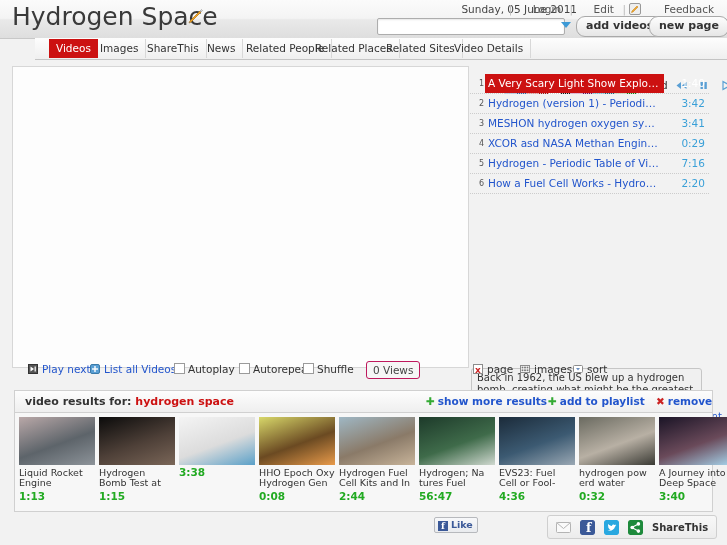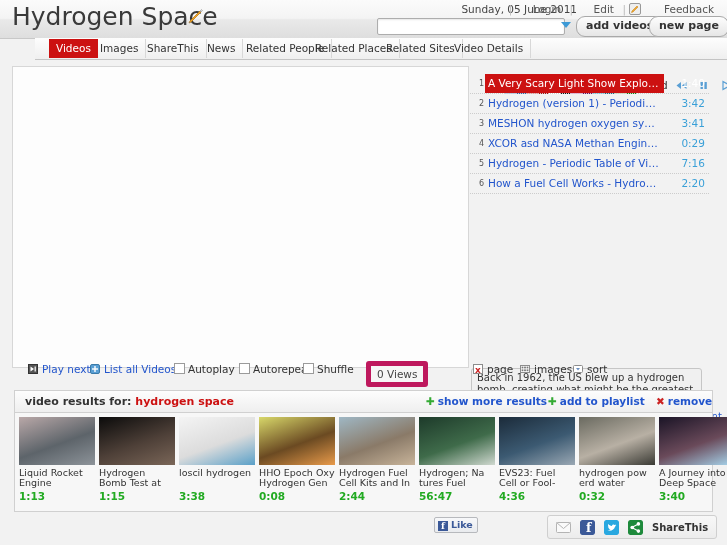--- a/index.html
+++ b/index.html
@@ -172,21 +172,21 @@
   }
   .opt { position: absolute; top: 3px; white-space: nowrap; cursor: pointer; }
   .opt a { color: #2255cc; text-decoration: none; }
   .optbox {
     display:inline-block; width: 9px; height: 9px;
     border: 1px solid #9b9b9b; background: #fff; vertical-align: -1px; margin-right: 3px;
   }
   .sqicon { display:inline-block; width: 10px; height: 10px; vertical-align: -1px; margin-right: 4px; }
   #views-pill {
     position:absolute; left: 366px; top: 1px;
-    border: 5px solid #be185d; background: #f6f6f6;
+    border: 1px solid #be185d; background: #f6f6f6;
     border-radius: 3px; padding: 2px 6px; font-size: 10.5px; color: #444;
   }
 
   
   #toolrow { position: absolute; left: 470px; top: 361px; width: 257px; height: 30px; font-size: 10.5px; }
   #toolrow .ti { position:absolute; top:2px; cursor: pointer; color:#333; white-space: nowrap; }
   #have-account {
     position: absolute; right: 2px; top: 20px;
     font-size: 10px; color: #2255cc; cursor: pointer; white-space: nowrap; margin-top: 30px;
   }
@@ -456,21 +456,20 @@
       <div class="ttl">Liquid Rocket Engine</div>
       <div class="dur">1:13</div>
     </div>
     <div class="thumb">
       <div class="pic" style="background: linear-gradient(160deg, rgb(11, 11, 11) 0%, rgb(78, 64, 56) 55%, rgb(122, 102, 88) 100%);"></div>
       <div class="ttl">Hydrogen Bomb Test at</div>
       <div class="dur">1:15</div>
     </div>
     <div class="thumb">
       <div class="pic" style="background: linear-gradient(160deg, rgb(244, 244, 244) 0%, rgb(220, 220, 220) 55%, rgb(90, 160, 200) 100%);"></div>
-      <div class="ttl">loscil hydrogen</div>
       <div class="dur">3:38</div>
     </div>
     <div class="thumb">
       <div class="pic" style="background: linear-gradient(160deg, rgb(216, 216, 106) 0%, rgb(107, 74, 34) 55%, rgb(232, 154, 74) 100%);"></div>
       <div class="ttl">HHO Epoch Oxy Hydrogen Gen</div>
       <div class="dur">0:08</div>
     </div>
     <div class="thumb">
       <div class="pic" style="background: linear-gradient(160deg, rgb(159, 183, 196) 0%, rgb(138, 122, 104) 55%, rgb(200, 180, 154) 100%);"></div>
       <div class="ttl">Hydrogen Fuel Cell Kits and In</div>

